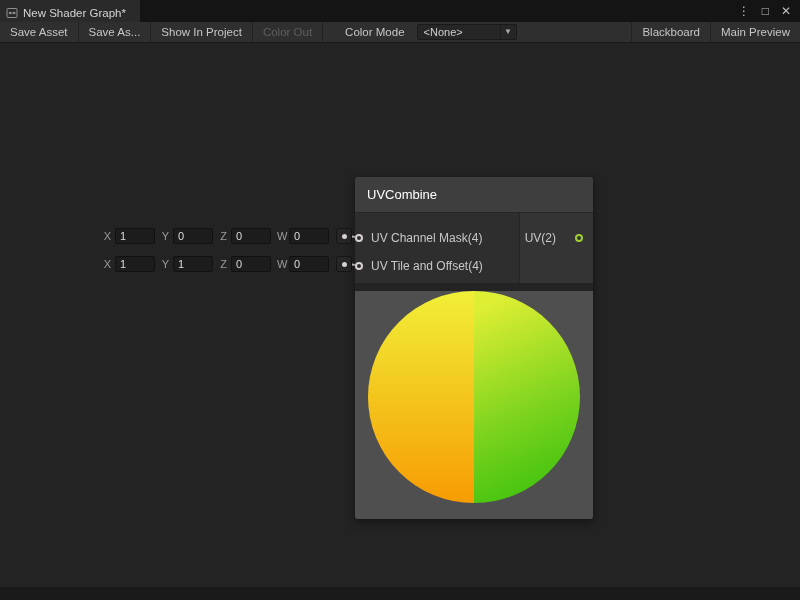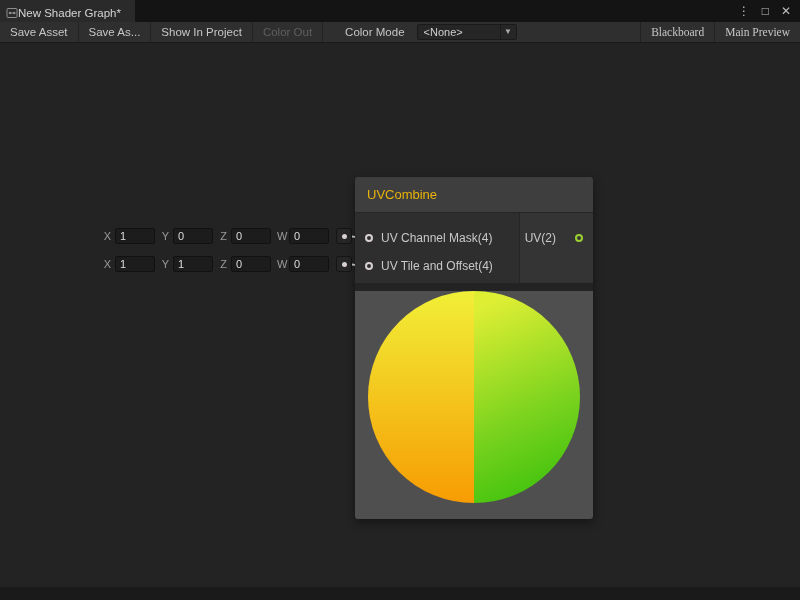--- a/index.html
+++ b/index.html
@@ -8,41 +8,41 @@
     width: 800px; height: 600px; overflow: hidden;
     background: #232323;
     font-family: "Liberation Sans", sans-serif;
     -webkit-font-smoothing: antialiased;
   }
   .window { width: 800px; height: 600px; display: flex; flex-direction: column; }
 
   
   .titlebar { flex: 0 0 22px; background: #141414; display: flex; align-items: stretch; }
   .tab {
-    display: flex; align-items: center; gap: 0;
+    display: flex; align-items: center; gap: 5px;
     padding: 3px 14px 0 6px; background: #2a2a2a;
     color: #d4d4d4; font-size: 11.5px; cursor: default;
   }
   .tab-icon { display: flex; align-items: center; }
   .win-controls {
     margin-left: auto; display: flex; align-items: center; gap: 12px;
     padding-right: 9px; color: #bfbfbf; font-size: 12px;
   }
   .win-controls span { cursor: default; line-height: 1; }
 
   
   .toolbar {
     flex: 0 0 21px; background: #2f2f2f; border-bottom: 1px solid #191919;
     display: flex; align-items: stretch; font-size: 11.5px; color: #c6c6c6;
   }
   .tb-btn {
     background: none; border: none; border-right: 1px solid #222222;
     color: #c6c6c6; font: inherit; padding: 0 10px; cursor: default; white-space: nowrap;
   }
-  .tb-btn.right { border-right: none; border-left: 1px solid #222222; font-family: Liberation Serif, serif; }
+  .tb-btn.right { border-right: none; border-left: 1px solid #222222; }
   .tb-btn.disabled { color: #5f5f5f; }
   .tb-label { align-self: center; margin-left: 22px; white-space: nowrap; }
   .dropdown {
     margin-left: 12px; align-self: center; width: 100px; height: 16px;
     background: #262626; border: 1px solid #1a1a1a; border-radius: 2px;
     display: flex; align-items: center; cursor: default;
   }
   .dd-value { flex: 1; padding-left: 6px; font-size: 11px; color: #cfcfcf; }
   .dd-arrow {
     width: 16px; height: 100%; border-left: 1px solid #1a1a1a;
@@ -70,26 +70,26 @@
   }
   .stub .dot { width: 5px; height: 5px; border-radius: 50%; background: var(--port-input, #d8d0d0); }
 
   
   .node {
     position: absolute; left: 355px; top: 134px; width: 238px;
     border-radius: 3px; overflow: hidden; box-shadow: 0 3px 10px rgba(0,0,0,.45);
   }
   .node-header {
     height: 36px; line-height: 36px; padding-left: 12px;
-    background: #3e3e3e; color: #eab308; font-size: 13px;
+    background: #3e3e3e; color: #ffffff; font-size: 13px;
     border-bottom: 1px solid #262626; cursor: default;
   }
   .node-body { display: flex; height: 70px; }
   .inputs { flex: 1; background: #2e2e2e; padding-top: 11px; }
-  .port-row { height: 28px; display: flex; align-items: center; padding-left: 10px; }
+  .port-row { height: 28px; display: flex; align-items: center; padding-left: 0; }
   .port {
     width: 8px; height: 8px; border-radius: 50%;
     border: 2px solid var(--port-input, #d8d0d0);
     margin-right: 8px; flex: 0 0 auto; background: transparent;
   }
   .port-label { color: #c8c8c8; font-size: 12px; white-space: nowrap; cursor: default; }
   .outputs { width: 74px; background: #343434; border-left: 1px solid #252525; padding-top: 11px; }
   .out-row { justify-content: flex-end; padding-right: 10px; padding-left: 0; gap: 19px; }
   .port.out { border-color: var(--port-output, #9ccf2f); margin-right: 0; }
 

